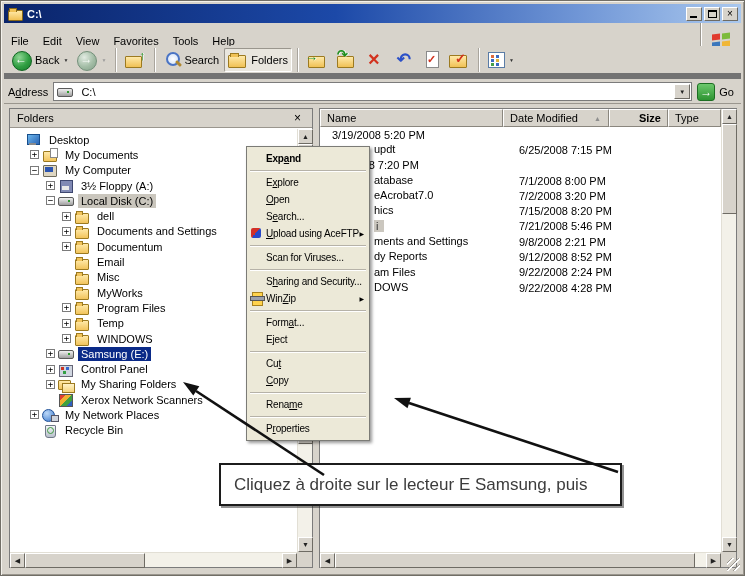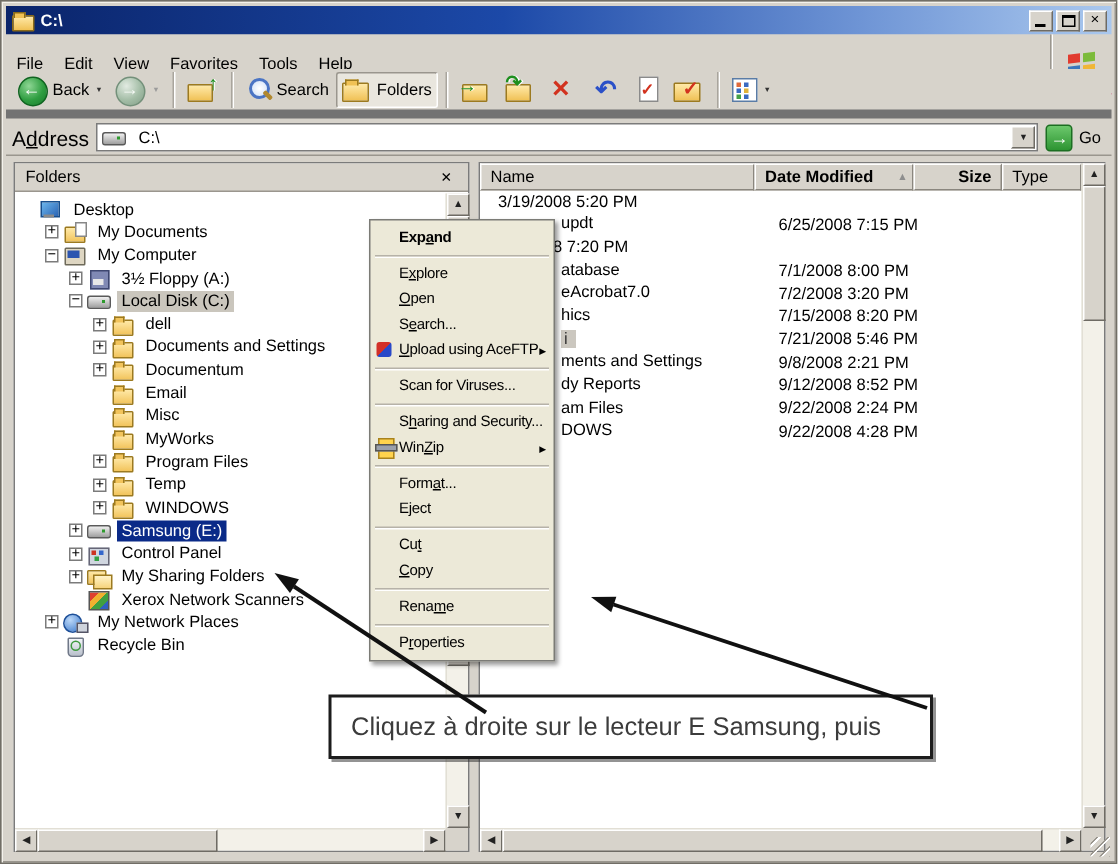--- a/index.html
+++ b/index.html
@@ -9,21 +9,21 @@
 .titlebar{position:absolute;left:3px;top:3px;right:3px;height:19px;display:flex;align-items:center;padding:0 3px;background:linear-gradient(90deg,#0a246a 0%,#1c49a8 45%,#7096d6 78%,#aac8ee 100%);color:#fff}
 .title-ico{position:relative;width:16px;height:13px;flex:none}
 .title-ico::before{content:"";position:absolute;left:1px;top:3px;width:13px;height:9px;background:linear-gradient(#ffe9a8,#f0c155);border:1px solid #8a6a18;border-radius:1px}
 .title-ico::after{content:"";position:absolute;left:2px;top:1px;width:6px;height:3px;background:#f0c155;border:1px solid #8a6a18;border-bottom:0}
 .title-text{font-weight:bold;font-size:11px;margin-left:4px;flex:1;white-space:nowrap}
 .winbtns{display:flex;gap:2px}
 .winbtn{width:16px;height:14px;background:#d7d3cb;border:1px solid;border-color:#fff #6e6b64 #6e6b64 #fff;position:relative;color:#000;font-size:10px;line-height:12px;text-align:center}
 .glyph-min{position:absolute;left:3px;bottom:2px;width:7px;height:2px;background:#000}
 .glyph-max{position:absolute;left:3px;top:2px;width:9px;height:8px;border:1px solid #000;border-top-width:2px}
 
-.menubar{position:absolute;left:3px;top:22px;right:3px;height:40px;display:flex;align-items:center;background:#d7d3cb;border-bottom:1px solid #be185d}
+.menubar{position:absolute;left:3px;top:22px;right:3px;height:40px;display:flex;align-items:center;background:#d7d3cb;border-bottom:5px solid #be185d}
 .menu-item{padding:3px 7px;font-size:11px;color:#000}
 .menu-right{margin-left:auto;display:flex;align-items:center;align-self:stretch}
 .menu-logo-sep{width:1px;align-self:stretch;background:#9a968e;box-shadow:1px 0 0 #fff}
 .menu-logo{width:40px;display:flex;justify-content:center;align-items:center}
 .flag{position:relative;width:19px;height:16px}
 .flag i{position:absolute;width:8px;height:6px}
 .flag i:nth-child(1){left:0;top:1px;background:#e13b2f;transform:skewY(-8deg)}
 .flag i:nth-child(2){left:10px;top:0;background:#7cbb3a;transform:skewY(-8deg)}
 .flag i:nth-child(3){left:0;top:9px;background:#3b77bc;transform:skewY(-8deg)}
 .flag i:nth-child(4){left:10px;top:8px;background:#f0b636;transform:skewY(-8deg)}
@@ -55,21 +55,21 @@
 .scan-document-icon{width:17px}
 .scan-document-icon::before{left:3px;top:0;width:11px;height:15px;background:#fff;border:1px solid #8a8a8a}
 .scan-document-icon::after{content:"✓";left:4px;top:2px;color:#d2321e;font-weight:bold;font-size:11px}
 .scan-folder-icon::before{left:0;top:4px;width:16px;height:11px;background:linear-gradient(#ffe9a8,#f0c155);border:1px solid #9c7a20;border-radius:1px}
 .scan-folder-icon::after{content:"✓";left:6px;top:0;color:#d2321e;font-weight:bold;font-size:13px}
 .views-icon{width:17px}
 .views-icon::before{left:0;top:1px;width:15px;height:14px;background:#fff;border:1px solid #5a7ca6}
 .views-icon::after{left:3px;top:4px;width:3px;height:3px;background:#e06a3c;box-shadow:0 4px 0 #3c6ac0,0 8px 0 #44a048,5px 0 0 #3c6ac0,5px 4px 0 #e0b23c,5px 8px 0 #3c6ac0}
 
 .addressbar{position:absolute;left:3px;top:79px;right:3px;height:24px;display:flex;align-items:center;gap:5px;padding:0 4px;background:#d7d3cb;border-bottom:1px solid #9a968e}
-.addr-label{font-size:14px}
+.addr-label{font-size:11px}
 .addr-combo{flex:1;height:19px;background:#fff;border:1px solid #7b7b7b;display:flex;align-items:center;gap:4px;padding-left:3px;font-size:11px;position:relative}
 .addr-drop{position:absolute;right:1px;top:1px;bottom:1px;width:16px;background:#d7d3cb;border:1px solid;border-color:#fff #6e6b64 #6e6b64 #fff;font-size:6px;text-align:center;line-height:15px;color:#222}
 .go-btn{display:flex;align-items:center;gap:4px;font-size:11px;padding-right:3px}
 .go-ico{width:18px;height:18px;border-radius:3px;background:linear-gradient(#6cc86c,#2d9432);border:1px solid #1c6e22;color:#fff;font-weight:bold;text-align:center;line-height:16px;font-size:12px}
 
 .client{position:absolute;left:3px;top:104px;right:3px;bottom:3px;background:#d7d3cb}
 .pane{position:absolute;top:3px;bottom:4px;background:#fff;border:1px solid #7b7b7b}
 .left-pane{left:5px;width:304px}
 .right-pane{left:315px;right:4px}
 .folders-header{position:absolute;left:0;right:0;top:0;height:19px;background:#d7d3cb;border-bottom:1px solid #9a968e;display:flex;align-items:center;padding:0 7px;font-size:11px}
@@ -381,21 +381,21 @@
         <span class="sbtn" style="right:0;top:0;width:15px;height:15px">▶</span>
       </div>
       <div class="corner"></div>
     </div>
 
     <div class="pane right-pane">
       <div class="cols" id="cols">
           <span class="col" style="width: 187px;">
             <span>Name</span>
           </span>
-          <span class="col" style="width: 108px; font-weight: bold;">
+          <span class="col" style="width: 108px;">
             <span>Date Modified</span>
             <span class="sort-ico">▲</span>
           </span>
           <span class="col right" style="width: 60px; font-weight: bold;">
             <span>Size</span>
           </span>
           <span class="col" style="width: 54px;">
             <span>Type</span>
           </span>
         </div>

